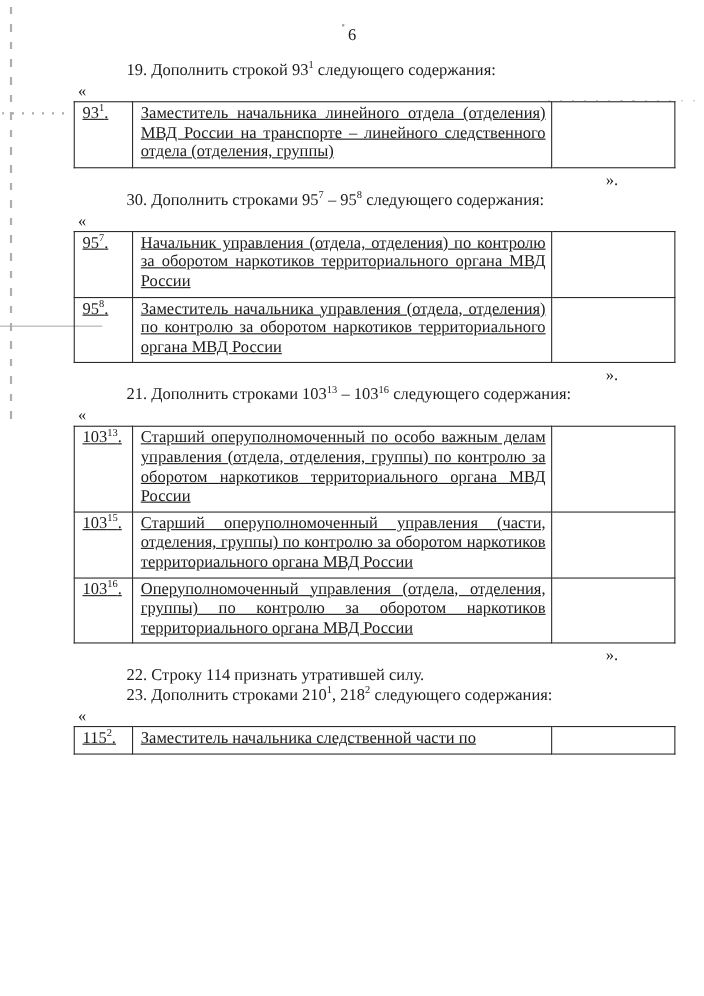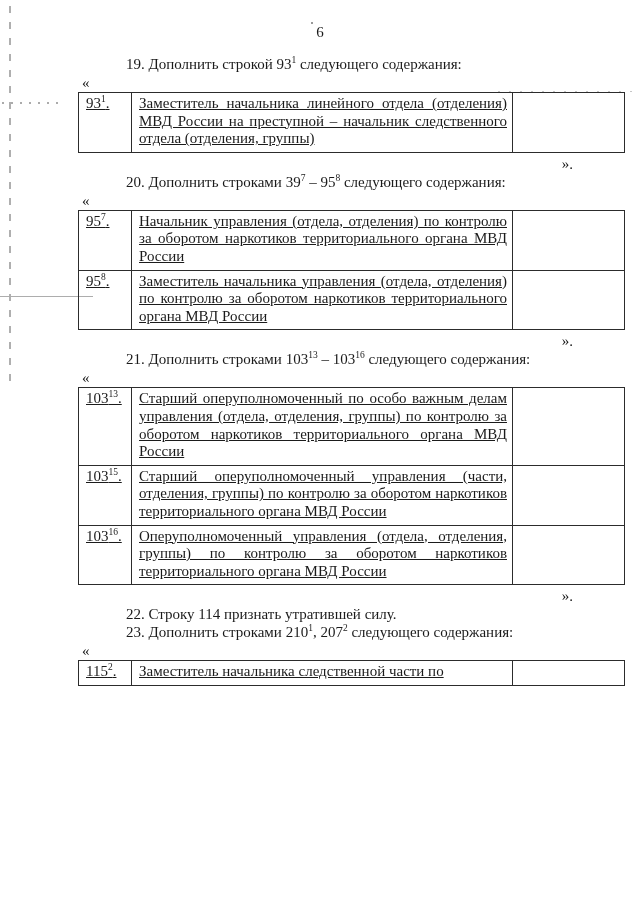--- a/index.html
+++ b/index.html
@@ -10,21 +10,21 @@
     background: #ffffff;
     color: #1b1b1b;
     font-family: "Liberation Serif", "DejaVu Serif", serif;
     overflow: hidden;
   }
   .page-number {
     position: absolute; top: 24px; left: 0; width: 640px;
     text-align: center; font-size: 15px;
   }
   .content {
-    position: absolute; left: 78px; top: 55px; width: 507px;
+    position: absolute; left: 67px; top: 55px; width: 507px;
   }
   .heading {
     font-size: 15px; line-height: 18px;
     text-indent: 48px; margin: 0; white-space: nowrap;
   }
   sup { font-size: 9.5px; line-height: 0; vertical-align: super; letter-spacing: 0; }
   .quote-open {
     font-size: 15px; line-height: 14px;
     margin: 3px 0 0 4px; height: 14px;
   }
@@ -83,30 +83,30 @@
 
   <div class="content">
 
     <div>
       <p class="heading"><span>19. Дополнить строкой 93</span><sup>1</sup><span> следующего содержания:</span></p>
       <div class="quote-open">«</div>
       <table class="doc-table">
         <tbody>
             <tr>
           <td class="c-num"><span>93</span><sup>1</sup><span>.</span></td>
-          <td class="c-text">Заместитель начальника линейного отдела (отделения) МВД России на преступной – начальник следственного отдела (отделения, группы)</td>
+          <td class="c-text">Заместитель начальника линейного отдела (отделения) МВД России на транспорте – линейного следственного отдела (отделения, группы)</td>
           <td class="c-empty"></td>
         </tr>
       </tbody>
         </table>
       <div class="quote-close">».</div>
     </div>
 
     <div>
-      <p class="heading"><span>20. Дополнить строками 39</span><sup>7</sup><span> – 95</span><sup>8</sup><span> следующего содержания:</span></p>
+      <p class="heading"><span>30. Дополнить строками 95</span><sup>7</sup><span> – 95</span><sup>8</sup><span> следующего содержания:</span></p>
       <div class="quote-open">«</div>
       <table class="doc-table">
         <tbody>
             <tr>
           <td class="c-num"><span>95</span><sup>7</sup><span>.</span></td>
           <td class="c-text">Начальник управления (отдела, отделения) по контролю за оборотом наркотиков территориального органа МВД России</td>
           <td class="c-empty"></td>
         </tr>
         <tr>
           <td class="c-num"><span>95</span><sup>8</sup><span>.</span></td>
@@ -141,21 +141,21 @@
       </tbody>
         </table>
       <div class="quote-close">».</div>
     </div>
 
     <div>
       <p class="heading"><span>22. Строку 114 признать утратившей силу.</span></p>
     </div>
 
     <div>
-      <p class="heading"><span>23. Дополнить строками 210</span><sup>1</sup><span>, 207</span><sup>2</sup><span> следующего содержания:</span></p>
+      <p class="heading"><span>23. Дополнить строками 210</span><sup>1</sup><span>, 218</span><sup>2</sup><span> следующего содержания:</span></p>
       <div class="quote-open">«</div>
       <table class="doc-table">
         <tbody>
         <tr>
           <td class="c-num"><span>115</span><sup>2</sup><span>.</span></td>
           <td class="c-text">Заместитель начальника следственной части по</td>
           <td class="c-empty"></td>
         </tr>
       </tbody>
         </table>

